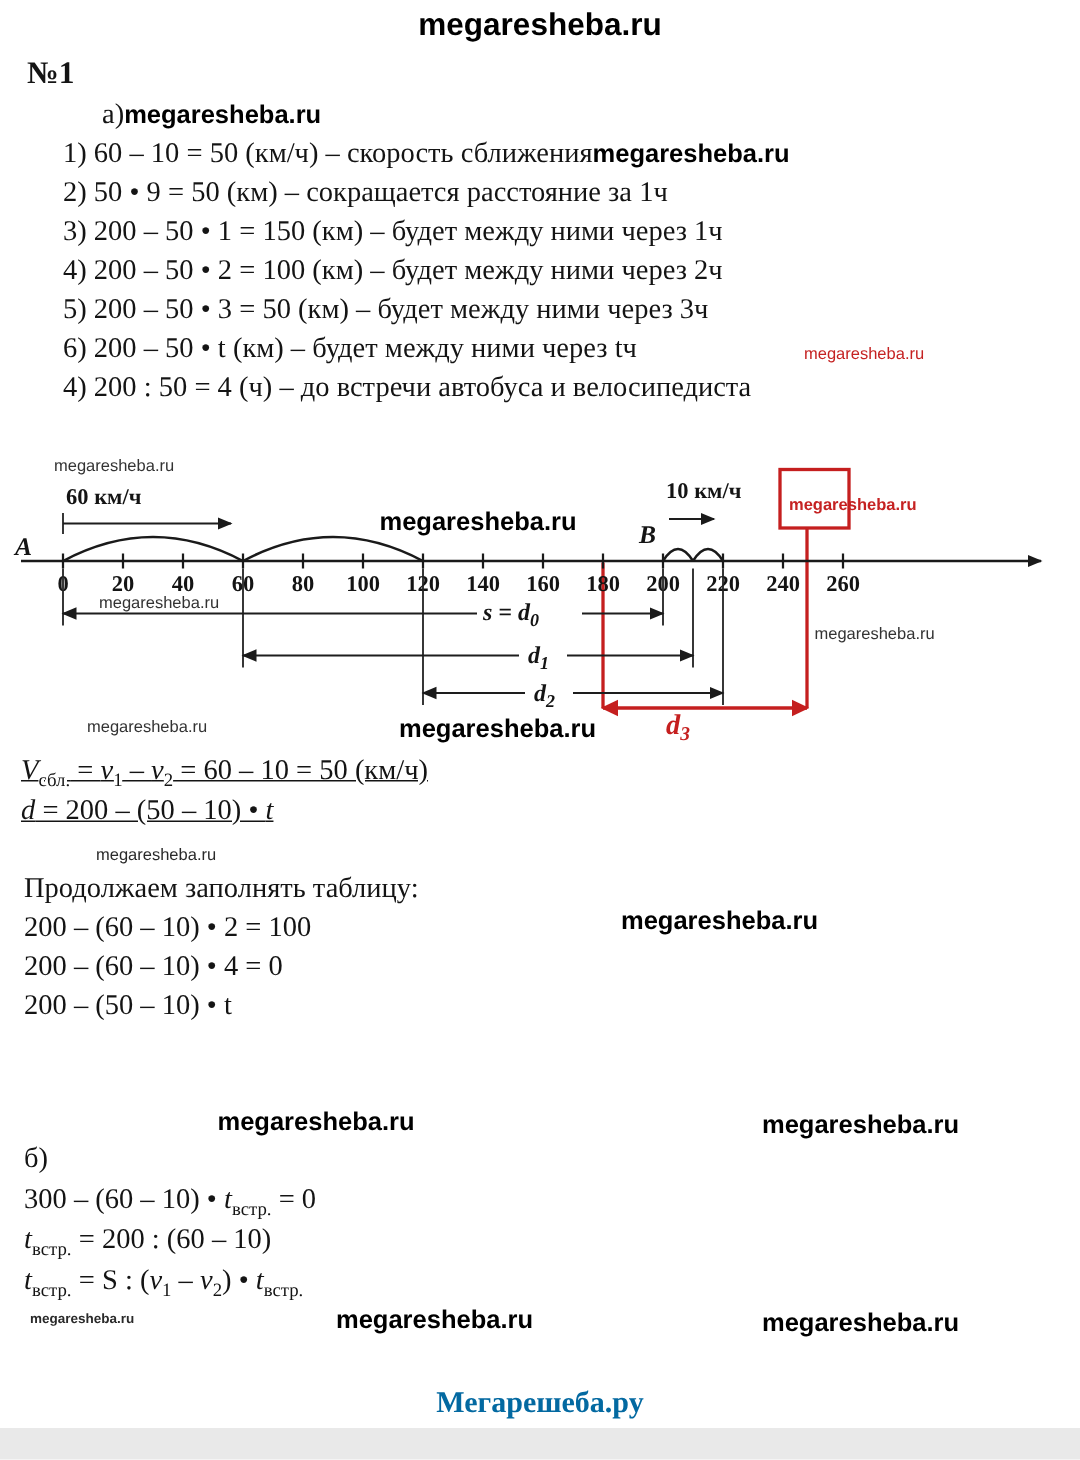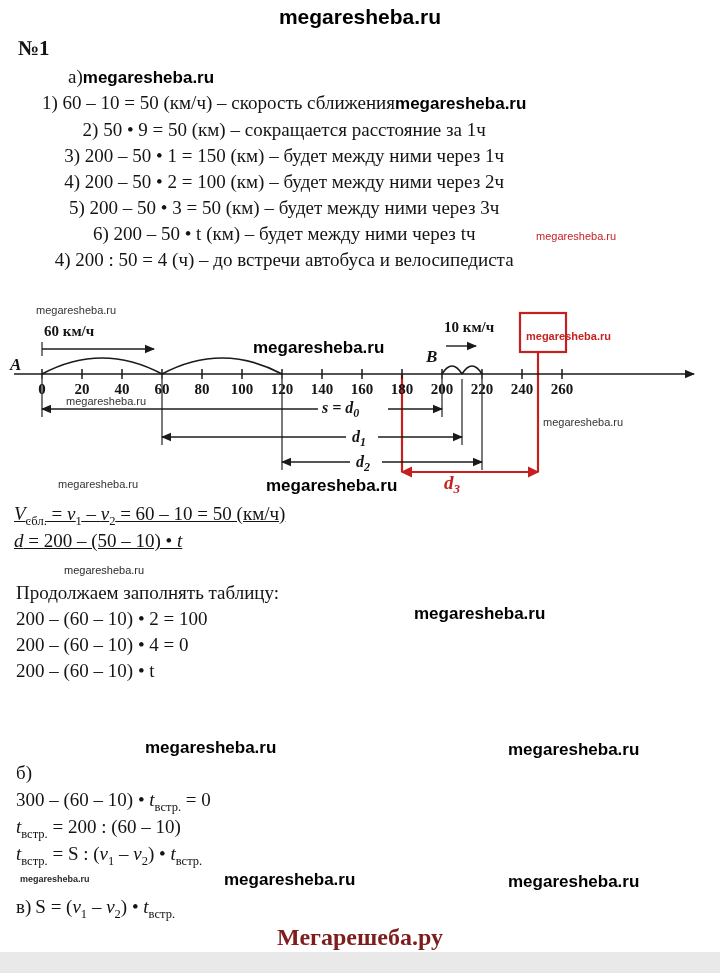--- a/index.html
+++ b/index.html
@@ -13,32 +13,32 @@
   .top-title {
     position:absolute; top:5px; left:0; width:100%; text-align:center;
     font-family:"Liberation Sans", sans-serif; font-weight:bold; font-size:21px; color:#000;
   }
   .problem-number { position:absolute; top:36px; left:18px; font-size:21px; font-weight:bold; }
   .section-a-row { position:absolute; top:66px; left:20px; font-size:19px;margin-left:48px; }
   .wm-bold { font-family:"Liberation Sans", sans-serif; font-weight:bold; font-size:17px; color:#000; }
   .wm-small { font-family:"Liberation Sans", sans-serif; font-size:11px; color:#2a2a2a; }
   .wm-tiny { font-family:"Liberation Sans", sans-serif; font-size:9px; color:#2a2a2a; font-weight:bold; }
   .wm-red { color:#c52222; }
-  .steps { position:absolute; top:90px; left:42px;text-align:center; }
+  .steps { position:absolute; top:90px; left:42px; }
   .line { font-size:19px; line-height:26px; white-space:nowrap; }
   .formulas { position:absolute; top:500px; left:14px; }
   .formulas .line { line-height:27px;text-decoration:underline; }
   .table-sec { position:absolute; top:580px; left:16px; }
   .part-b { position:absolute; top:760px; left:16px; }
   .part-b .label { font-size:19px; line-height:26px; }
   .part-b .line { line-height:27px; }
   .part-c { position:absolute; top:894px; left:16px; }
   .bottom-title {
     position:absolute; top:924px; left:0; width:100%; text-align:center;
-    font-weight:bold; font-size:24px; color:#7f1d1d;
+    font-weight:bold; font-size:20px; color:#0369a1;
   }
   sub { font-size:0.66em; line-height:0; }
   .diagram { position:absolute; top:296px; left:0; width:720px; height:202px; }
   
   .dg-axis   { stroke:#1a1a1a; stroke-width:1.7; fill:none; }
   .dg-ticks  { stroke:#1a1a1a; stroke-width:1.5; fill:none; }
   .dg-arc    { stroke:#1a1a1a; stroke-width:1.7; fill:none; }
   .dg-dim    { stroke:#1d1d1d; stroke-width:1.4; fill:none; }
   .dg-guides { stroke:#222; stroke-width:1.2; fill:none; }
   .dg-redbox { stroke:#c51f1f; stroke-width:2.2; fill:none; }
@@ -156,39 +156,35 @@
     <div class="line"><i>V</i><sub>сбл.</sub><span> = </span><i>v</i><sub>1</sub><span> – </span><i>v</i><sub>2</sub><span> = 60 – 10 = 50 (км/ч)</span></div>
     <div class="line"><i>d</i><span> = 200 – (50 – 10) • </span><i>t</i></div>
   </div>
 
   <span class="abs wm-small" style="top:564px; left:64px;">megaresheba.ru</span>
 
   <div class="table-sec">
     <div class="line">Продолжаем заполнять таблицу:</div>
     <div class="line">200 – (60 – 10) • 2 = 100</div>
     <div class="line">200 – (60 – 10) • 4 = 0</div>
-    <div class="line">200 – (60 – 10) • t</div>
+    <div class="line">200 – (50 – 10) • t</div>
   </div>
 
   <span class="abs wm-bold" style="top:604px; left:414px;">megaresheba.ru</span>
 
   <span class="abs wm-bold" style="top:738px; left:145px;">megaresheba.ru</span>
   <span class="abs wm-bold" style="top:740px; left:508px;">megaresheba.ru</span>
 
   <div class="part-b">
     <div class="label">б)</div>
     <div class="line"><span>300 – (60 – 10) • </span><i>t</i><sub>встр.</sub><span> = 0</span></div>
     <div class="line"><i>t</i><sub>встр.</sub><span> = 200 : (60 – 10)</span></div>
     <div class="line"><i>t</i><sub>встр.</sub><span> = S : (</span><i>v</i><sub>1</sub><span> – </span><i>v</i><sub>2</sub><span>) • </span><i>t</i><sub>встр.</sub></div>
   </div>
 
   <span class="abs wm-tiny" style="top:874px; left:20px;">megaresheba.ru</span>
   <span class="abs wm-bold" style="top:870px; left:224px;">megaresheba.ru</span>
   <span class="abs wm-bold" style="top:872px; left:508px;">megaresheba.ru</span>
 
-  <div class="part-c">
-    <span class="line">в)</span>
-    <span class="line"><span>S = (</span><i>v</i><sub>1</sub><span> – </span><i>v</i><sub>2</sub><span>) • </span><i>t</i><sub>встр.</sub></span>
-  </div>
 
   <div class="bottom-title">Мегарешеба.ру</div>
 
 </div>
 
 </body></html>

